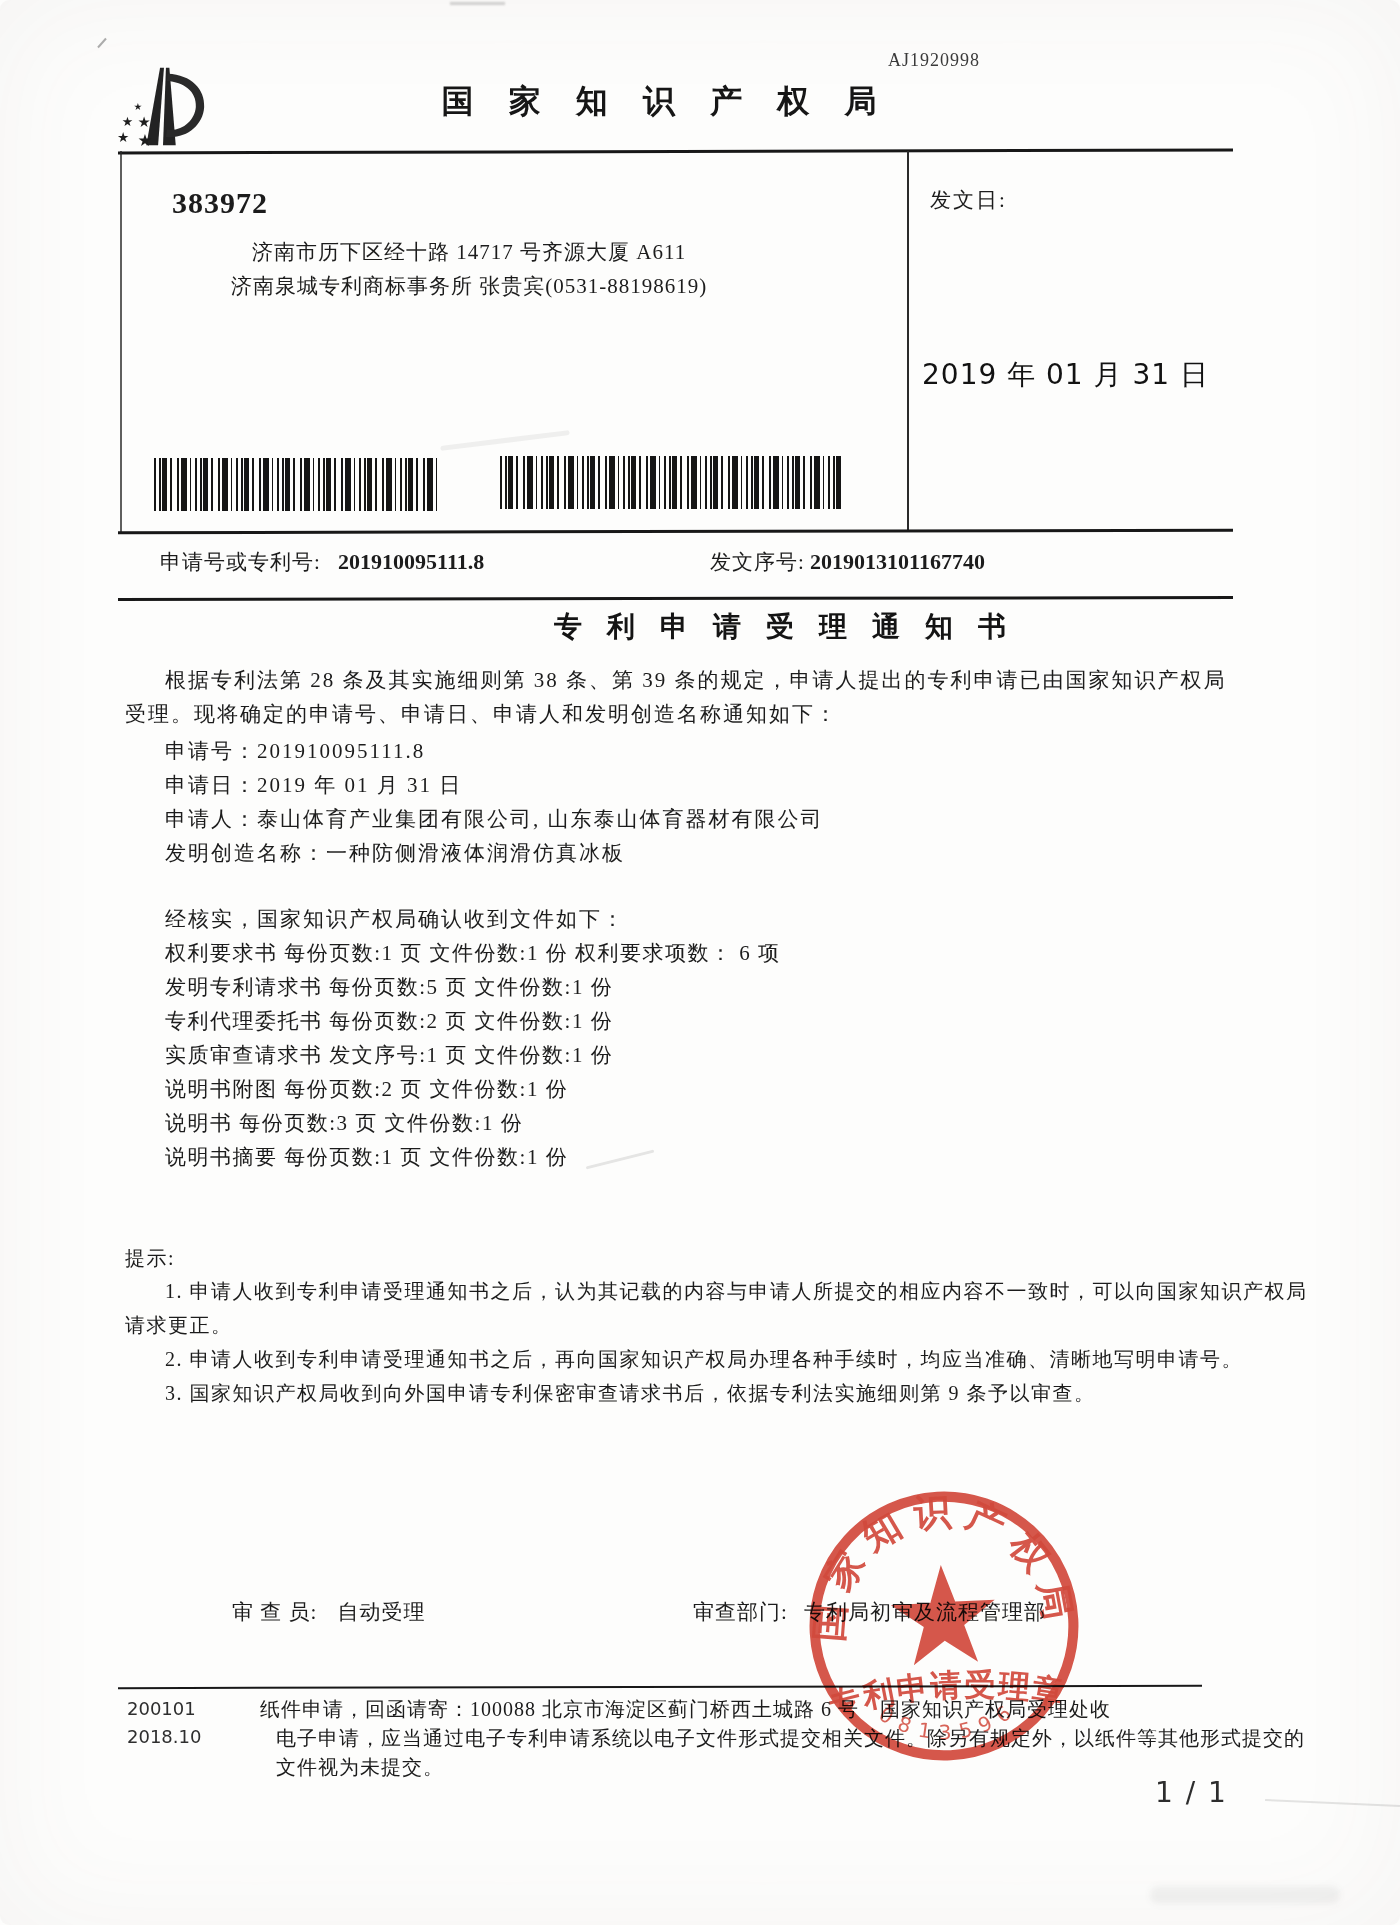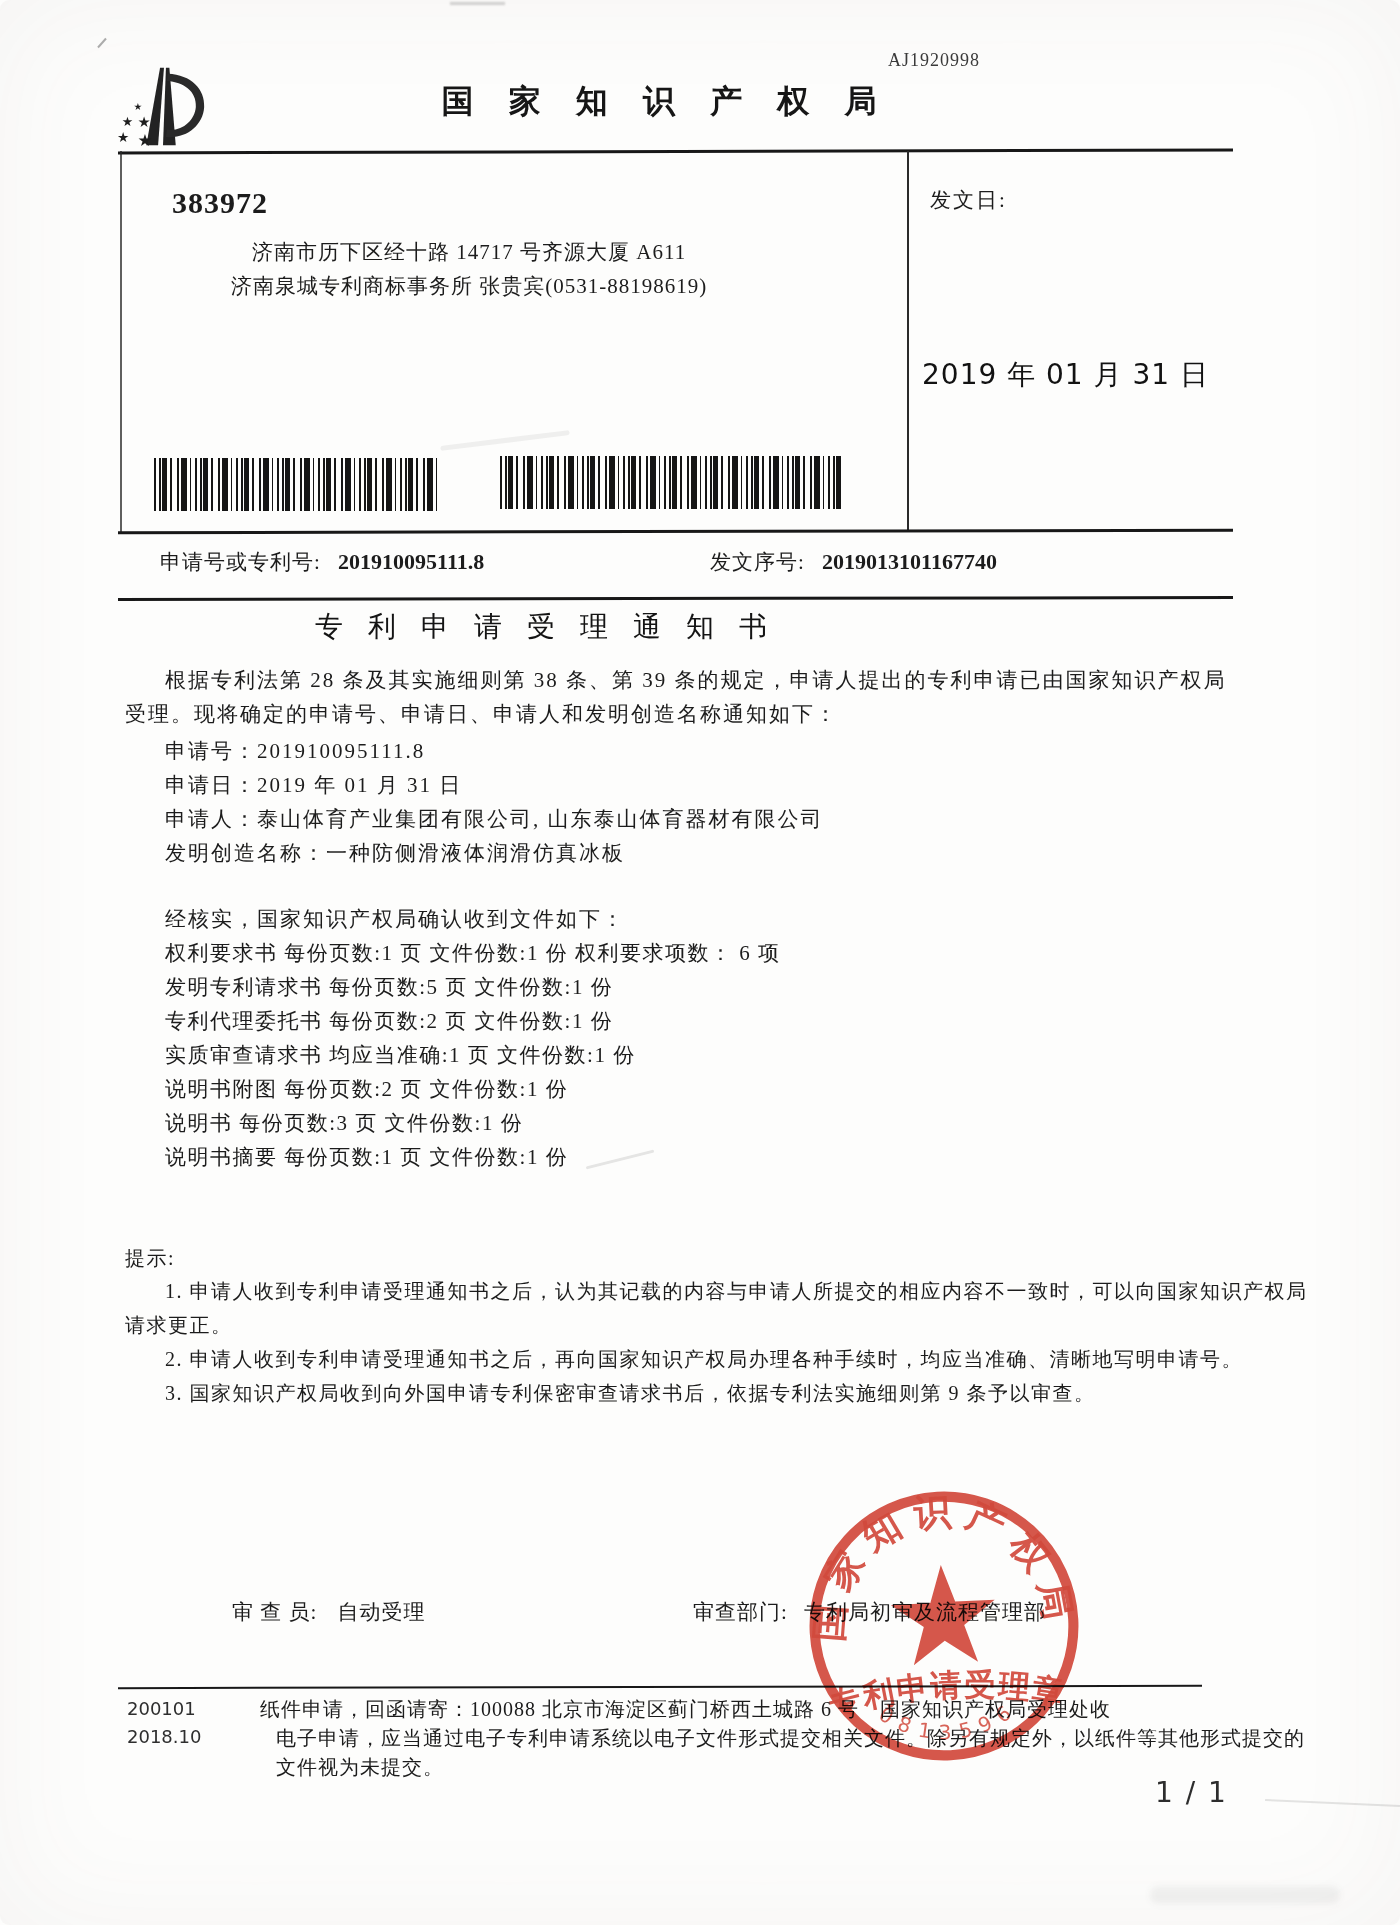--- a/index.html
+++ b/index.html
@@ -69,25 +69,25 @@
   <div class="barcode" style="left:154px;top:458px;width:284px;"></div>
   <div class="barcode" style="left:500px;top:456px;width:343px;"></div>
 
   <div class="rule" style="left:118px;top:530px;width:1115px;height:3px;transform:rotate(-0.12deg);"></div>
   <div class="abs" style="left:160px;top:548px;font-size:21px;">
     <span style="letter-spacing:1px;">申请号或专利号:</span>
     <span class="serifb" style="margin-left:12px;font-size:22px;">201910095111.8</span>
   </div>
   <div class="abs" style="left:710px;top:548px;font-size:21px;">
     <span style="letter-spacing:1px;">发文序号:</span>
-    <span class="serifb" style="margin-left:12px;font-size:22px;">2019013101167740</span>
+    <span class="serifb" style="font-size:22px;">2019013101167740</span>
   </div>
   <div class="rule" style="left:118px;top:597px;width:1115px;height:3px;transform:rotate(-0.1deg);"></div>
 
-  <div class="abs" style="left:315px;top:608px;width:700px;text-align:left;font-size:28px;font-weight:normal;letter-spacing:9px;color:#141414;">专 利 申 请 受 理 通 知 书</div>
+  <div class="abs" style="left:315px;top:608px;width:700px;text-align:right;font-size:28px;font-weight:bold;letter-spacing:9px;color:#141414;">专 利 申 请 受 理 通 知 书</div>
 
   <div class="abs body-line" style="left:165px;top:666px;">根据专利法第 28 条及其实施细则第 38 条、第 39 条的规定，申请人提出的专利申请已由国家知识产权局</div>
   <div class="abs body-line" style="left:125px;top:700px;">受理。现将确定的申请号、申请日、申请人和发明创造名称通知如下：</div>
 
   <div class="abs body-line" style="left:165px;top:737px;">
     <span>申请号：</span><span>201910095111.8</span>
   </div>
   <div class="abs body-line" style="left:165px;top:771px;">
     <span>申请日：</span><span>2019 年 01 月 31 日</span>
   </div>
@@ -95,21 +95,21 @@
     <span>申请人：</span><span>泰山体育产业集团有限公司, 山东泰山体育器材有限公司</span>
   </div>
   <div class="abs body-line" style="left:165px;top:839px;">
     <span>发明创造名称：</span><span>一种防侧滑液体润滑仿真冰板</span>
   </div>
 
   <div class="abs body-line" style="left:165px;top:905px;">经核实，国家知识产权局确认收到文件如下：</div>
   <div class="abs doc-line" style="left:165px;top:939px;">权利要求书 每份页数:1 页  文件份数:1 份  权利要求项数：  6 项</div>
   <div class="abs doc-line" style="left:165px;top:973px;">发明专利请求书 每份页数:5 页  文件份数:1 份</div>
   <div class="abs doc-line" style="left:165px;top:1007px;">专利代理委托书 每份页数:2 页  文件份数:1 份</div>
-  <div class="abs doc-line" style="left:165px;top:1041px;">实质审查请求书 均应当准确:1 页  文件份数:1 份</div>
+  <div class="abs doc-line" style="left:165px;top:1041px;">实质审查请求书 发文序号:1 页  文件份数:1 份</div>
   <div class="abs doc-line" style="left:165px;top:1075px;">说明书附图 每份页数:2 页  文件份数:1 份</div>
   <div class="abs doc-line" style="left:165px;top:1109px;">说明书 每份页数:3 页  文件份数:1 份</div>
   <div class="abs doc-line" style="left:165px;top:1143px;text-align:right;">说明书摘要 每份页数:1 页  文件份数:1 份</div>
 
   <div class="abs tip-line" style="left:125px;top:1245px;">提示:</div>
   <div class="abs tip-line" style="left:165px;top:1278px;">1. 申请人收到专利申请受理通知书之后，认为其记载的内容与申请人所提交的相应内容不一致时，可以向国家知识产权局</div>
   <div class="abs tip-line" style="left:125px;top:1312px;">请求更正。</div>
   <div class="abs tip-line" style="left:165px;top:1346px;">2. 申请人收到专利申请受理通知书之后，再向国家知识产权局办理各种手续时，均应当准确、清晰地写明申请号。</div>
   <div class="abs tip-line" style="left:165px;top:1380px;">3. 国家知识产权局收到向外国申请专利保密审查请求书后，依据专利法实施细则第 9 条予以审查。</div>
 

